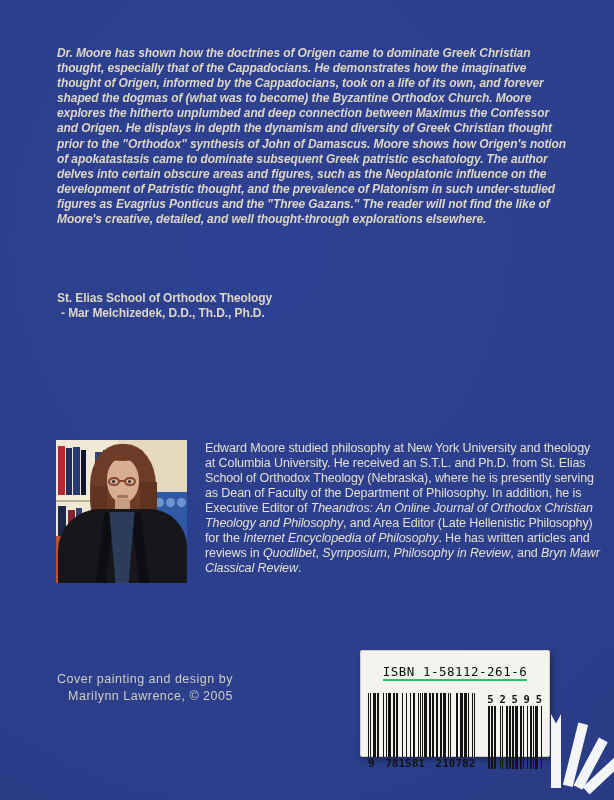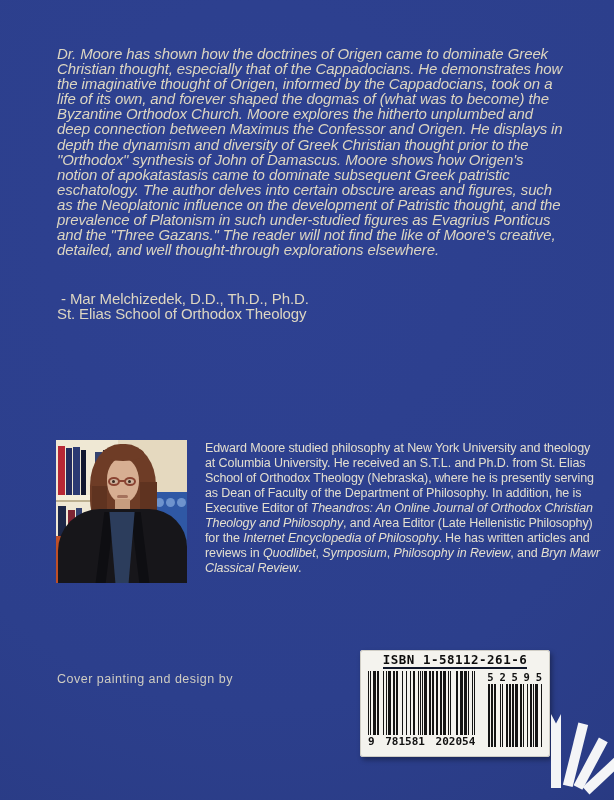--- a/index.html
+++ b/index.html
@@ -10,21 +10,21 @@
     position:relative; width:614px; height:800px; overflow:hidden;
     background:
       radial-gradient(150% 130% at 42% 30%,
         #2e4192 0%, #2c3f8c 45%, #2a3c86 62%,
         #253577 78%, #1c2a68 90%, #13204f 100%);
   }
 
   
   .blurb {
     position:absolute; color:#ddd6c2;
-    font-size:15px; line-height:15.1px; font-weight:400;
+    font-size:12px; line-height:15.1px; font-weight:700;
     letter-spacing:-0.1px;
   }
   .blurb .body-text { font-style:italic; }
   .blurb .attr { font-style:normal; padding-left:4px; }
   #blurb1 { left:57px; top:46px;  width:510px; }
   #blurb2 { left:57px; top:291px; width:510px; }
 
   
   .photo { position:absolute; left:56px; top:440px; width:131px; height:143px;
            background:#e5d9bf; overflow:hidden; }
@@ -87,24 +87,24 @@
     text-align:right;
   }
 
   
   .barcode-box {
     position:absolute; left:360px; top:650px; width:190px; height:107px;
     background:#f4f3ee; border-radius:3px; padding:3px 8px 4px 8px;
     box-shadow:inset 0 0 0 1px #cfcdc5, 2px 3px 5px rgba(0,0,0,0.35);
   }
   .isbn-label {
-    display:block; width:fit-content; margin:0 auto;
-    font-family:"DejaVu Sans Mono", monospace; font-weight:700;
+    display:block; width:fit-content; margin:12px auto;
+    font-family:"DejaVu Sans Mono", monospace; font-weight:400;
     font-size:12.5px; color:#0d0d0d; letter-spacing:0.5px;
-    border-bottom:2px solid #0f172a; line-height:14px;
+    border-bottom:2px solid #22c55e; line-height:14px;
   }
   .bars-row { display:flex; margin-top:2px; }
   .main-code { width:110px; }
   .bars { display:flex; width:100%; }
   .bars div { flex:1; }
   .bars .b { background:#141414; }
   .main-code .bars { height:64px; }
   .ean-digits {
     display:flex; justify-content:space-between; margin-top:1px;
     font-family:"DejaVu Sans Mono", monospace; font-size:11px; color:#111;
@@ -130,22 +130,22 @@
 </head>
 <body>
 
 <div class="cover">
 
   <div class="blurb" id="blurb1">
     <div class="body-text">Dr. Moore has shown how the doctrines of Origen came to dominate Greek Christian thought, especially that of the Cappadocians. He demonstrates how the imaginative thought of Origen, informed by the Cappadocians, took on a life of its own, and forever shaped the dogmas of (what was to become) the Byzantine Orthodox Church. Moore explores the hitherto unplumbed and deep connection between Maximus the Confessor and Origen. He displays in depth the dynamism and diversity of Greek Christian thought prior to the "Orthodox" synthesis of John of Damascus. Moore shows how Origen's notion of apokatastasis came to dominate subsequent Greek patristic eschatology.  The author delves into certain obscure areas and figures, such as the Neoplatonic influence on the development of Patristic thought, and the prevalence of Platonism in such under-studied figures as Evagrius Ponticus and the "Three Gazans." The reader will not find the like of Moore's creative, detailed, and well thought-through explorations elsewhere.</div>
   </div>
 
   <div class="blurb" id="blurb2">
+    <div class="attr" style="padding-left:0;">St. Elias School of Orthodox Theology</div>
     <div class="attr">- Mar Melchizedek, D.D., Th.D., Ph.D.</div>
-    <div class="attr" style="padding-left:0;">St. Elias School of Orthodox Theology</div>
   </div>
 
   <div class="photo">
     <div class="ph-shelf"></div>
     <div class="sp sp1"></div>
     <div class="sp sp2"></div>
     <div class="sp sp3"></div>
     <div class="sp sp4"></div>
     <div class="sp sp5"></div>
     <div class="sp sp6"></div>
@@ -178,20 +178,21 @@
     <div class="ph-jacket"></div>
     <div class="ph-lapL"></div>
     <div class="ph-lapR"></div>
     <div class="ph-shirt"></div>
   </div>
 
   <div class="bio"><span>Edward Moore studied philosophy at New York University and theology at Columbia University.  He received an S.T.L. and Ph.D. from St. Elias School of Orthodox Theology (Nebraska), where he is presently serving as Dean of Faculty of the Department of Philosophy.  In addition, he is Executive Editor of </span><span class="it">Theandros: An Online Journal of Orthodox Christian Theology and Philosophy</span><span>, and Area Editor (Late Hellenistic Philosophy) for the </span><span class="it">Internet Encyclopedia of Philosophy</span><span>.  He has written articles and reviews in </span><span class="it">Quodlibet</span><span>, </span><span class="it">Symposium</span><span>, </span><span class="it">Philosophy in Review</span><span>, and </span><span class="it">Bryn Mawr Classical Review</span><span>.</span></div>
 
   <div class="credit">
     <div>Cover painting and design by</div>
+    <div>Marilynn Lawrence, © 2005</div>
   </div>
 
   <div class="barcode-box">
     <span class="isbn-label">ISBN 1-58112-261-6</span>
     <div class="bars-row">
       <div class="main-code">
         <div class="bars" id="main-bars">
             <div class="b"></div>
             <div class="s"></div>
             <div class="b"></div>
@@ -284,21 +285,21 @@
             <div class="b"></div>
             <div class="s"></div>
             <div class="s"></div>
             <div class="b"></div>
             <div class="s"></div>
             <div class="b"></div>
           </div>
         <div class="ean-digits">
           <span>9</span>
           <span>781581</span>
-          <span>202054</span>
+          <span>210782</span>
         </div>
       </div>
       <div class="supp-code">
         <div class="supp-digits">
           <span>5</span>
           <span>2</span>
           <span>5</span>
           <span>9</span>
           <span>5</span>
         </div>

